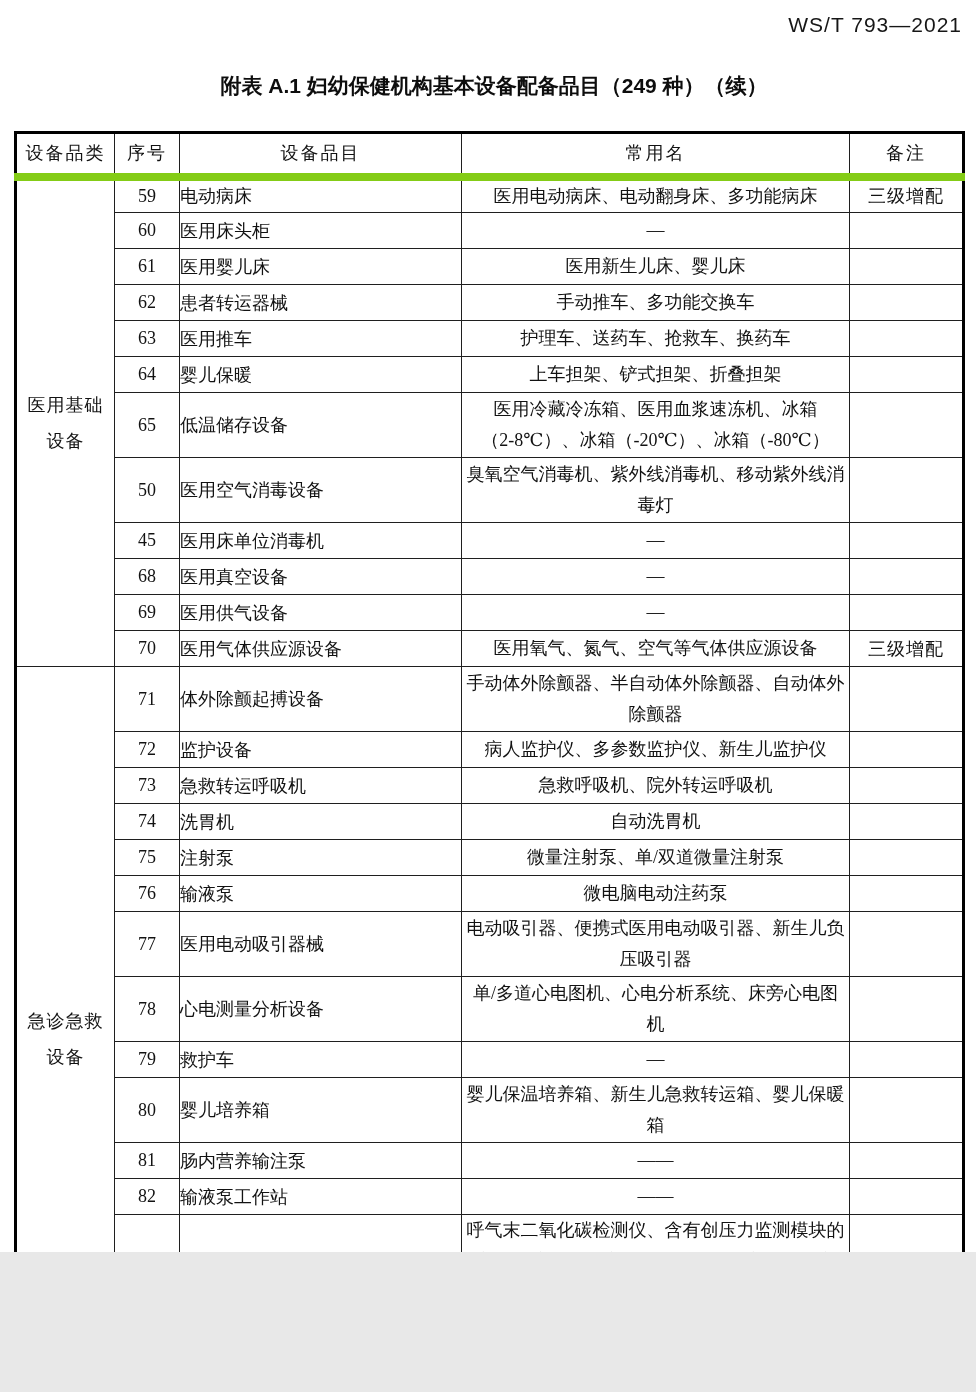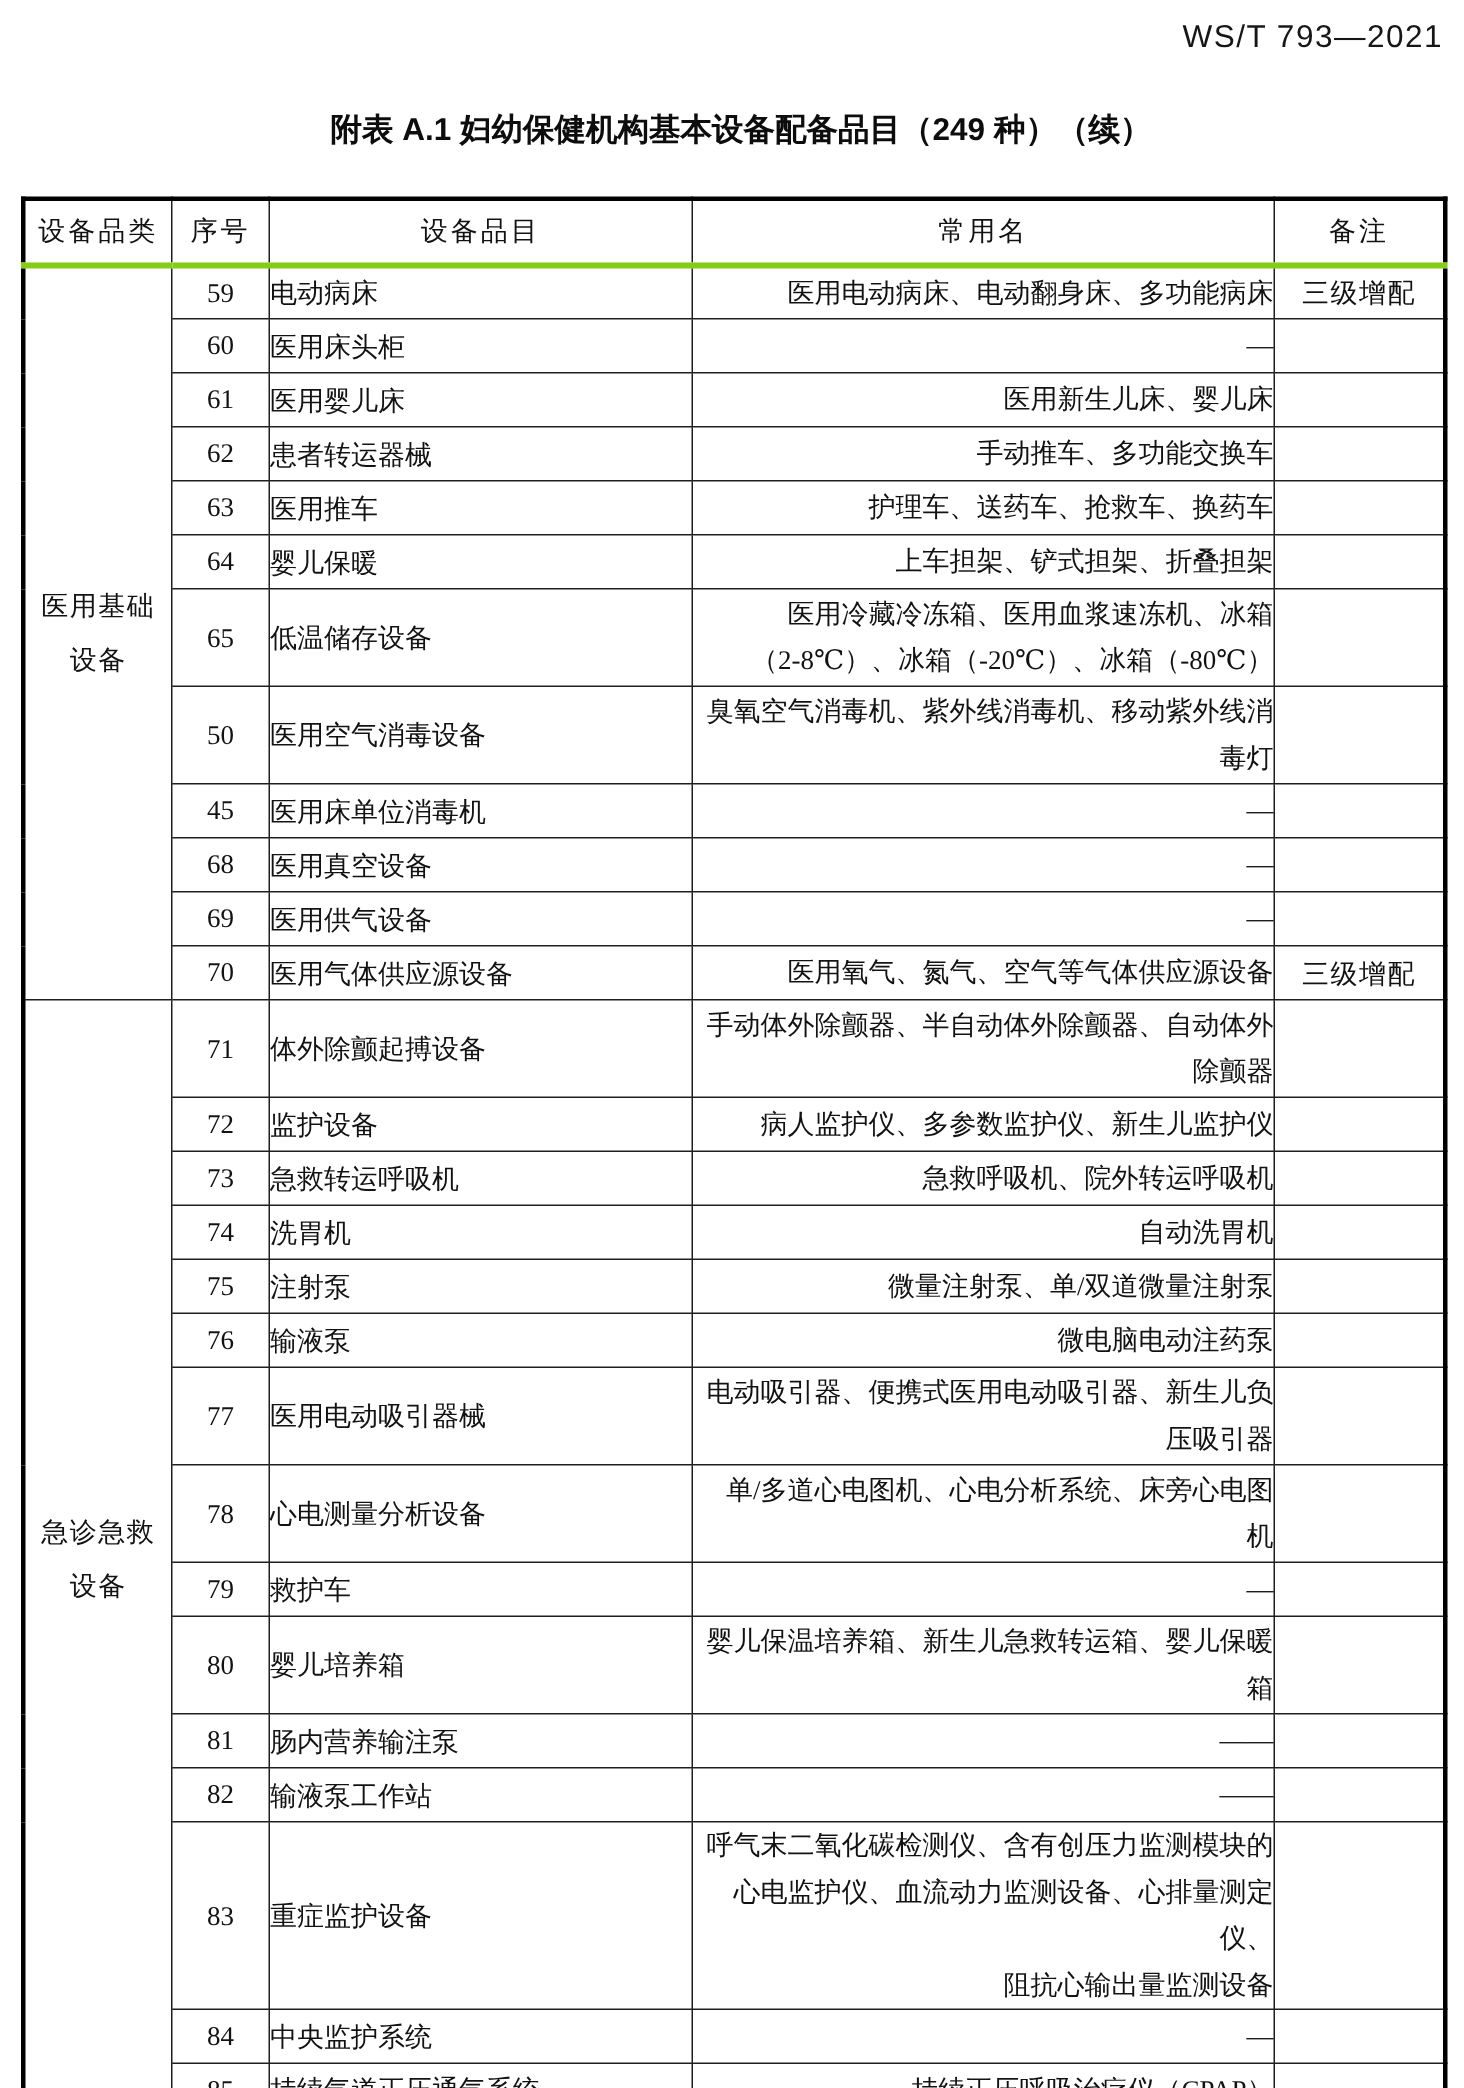--- a/index.html
+++ b/index.html
@@ -1,19 +1,19 @@
 <!DOCTYPE html>
 <html><head>
 <meta charset="utf-8">
 <style>
   html, body { margin: 0; padding: 0; background: #e8e8e8; }
   .page {
     position: relative;
     width: 976px;
-    height: 1392px;
+    height: 1252px;
     margin: 0 auto;
     background: #ffffff;
     font-family: "Liberation Serif", "DejaVu Serif", serif;
     color: #121212;
     overflow: hidden;
   }
   .doc-number {
     position: absolute;
     top: 13px;
     right: 14px;
@@ -51,39 +51,39 @@
   table.equip col.c-remark   { width: 114px; }
 
   table.equip th, table.equip td {
     border: 1px solid #1f1f1f;
     vertical-align: middle;
     font-weight: normal;
     padding: 0;
   }
   table.equip thead tr { height: 44px; }
   table.equip thead th {
-    border-bottom: 4px solid #84cc16;
+    border-bottom: 8px solid #84cc16;
     text-align: center;
     letter-spacing: 2px;
     font-size: 18px;
   }
   tr.lines-1 { height: 36px; }
   tr.lines-2 { height: 65px; }
   tr.lines-3 { height: 96px; }
 
   td.cat-cell {
     text-align: center;
     white-space: pre-line;
     line-height: 36px;
     letter-spacing: 1px;
   }
   td.idx-cell { text-align: center; }
   td.item-cell { text-align: left; padding-left: 14px; padding-right: 6px; }
   td.common-cell {
-    text-align: right;
+    text-align: center;
     padding-left: 10px;
     padding-right: 8px;
     white-space: pre-line;
     line-height: 31px;
   }
   td.remark-cell { text-align: center; letter-spacing: 1px; }
 </style>
 </head>
 <body>
 

